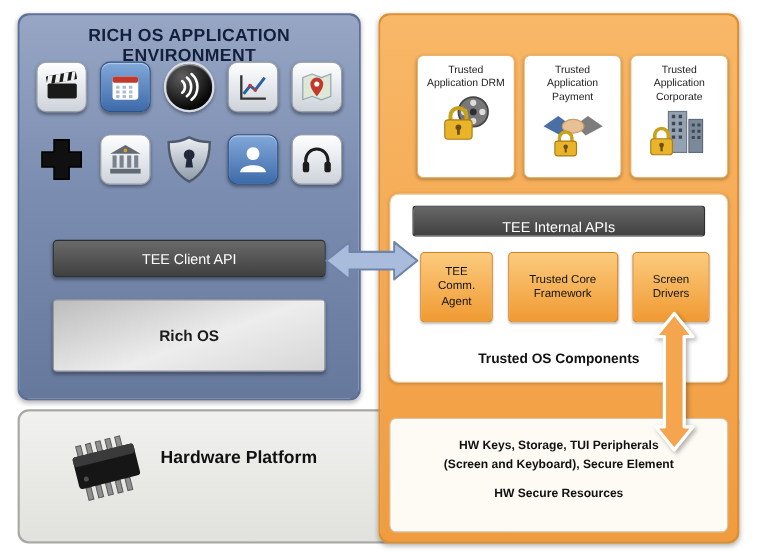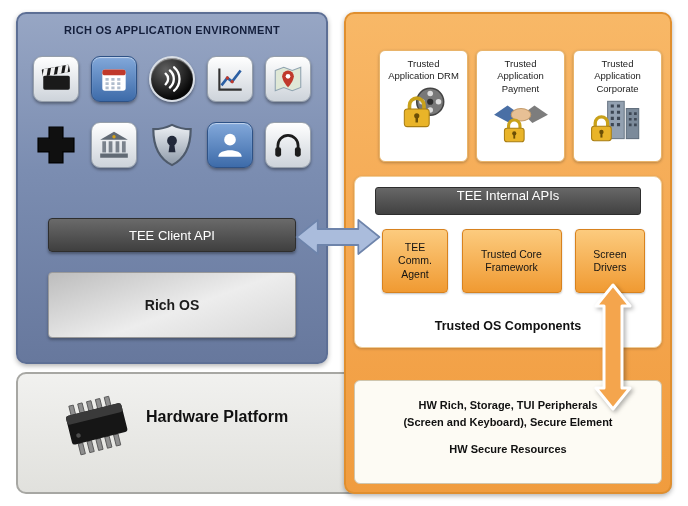--- a/index.html
+++ b/index.html
@@ -9,21 +9,21 @@
   
   .left-panel {
     position:absolute; left:16px; top:12px; width:312px; height:352px;
     background:linear-gradient(180deg,#97a6c4 0%,#7b8db1 45%,#67789d 100%);
     border:2px solid #5d6f95; border-radius:10px;
     box-shadow:0 2px 5px rgba(0,0,0,.3);
     z-index:2;
   }
   .panel-title {
     position:absolute; top:10px; left:0; right:0; text-align:center;
-    font-size:11px; font-weight:bold; color:#141f3c; letter-spacing:.3px;
+    font-size:16px; font-weight:bold; color:#141f3c; letter-spacing:.3px;
   }
   .icon-grid {
     position:absolute; top:42px; left:0; right:0;
     display:grid; grid-template-columns:repeat(5,46px); gap:20px 12px; justify-content:center;
   }
   .tile { width:46px; height:46px; border-radius:9px; display:flex; align-items:center; justify-content:center;
     box-shadow:0 2px 3px rgba(0,0,0,.35), inset 0 1px 1px rgba(255,255,255,.55); }
   .t-light { background:linear-gradient(180deg,#ffffff,#cdd3da); border:1px solid #97a0ab; }
   .t-blue  { background:linear-gradient(180deg,#82a8da,#3d6ba9); border:1px solid #2e5286; }
   .t-dark  { background:radial-gradient(circle at 35% 28%, #606060, #070707 72%); border-radius:50%; border:2px solid #d9dee5; }
@@ -80,21 +80,21 @@
 
   .inner-box {
     position:absolute; left:8px; right:8px; top:162px; height:172px;
     background:#fff; border:1px solid #f0cd97; border-radius:8px;
     box-shadow:0 1px 3px rgba(0,0,0,.2);
   }
   .internal-apis-bar {
     position:absolute; left:20px; right:20px; top:10px; height:28px;
     background:linear-gradient(180deg,#676767,#414141);
     border:1px solid #2e2e2e; border-radius:3px;
-    display:flex; align-items:flex-start; justify-content:center;
+    display:flex; align-items:flex-end; justify-content:center;
     color:#fff; font-size:13px;
   }
   .comp-row {
     position:absolute; top:52px; left:16px; right:16px;
     display:flex; justify-content:space-between;padding-left:11px;
   }
   .comp-box {
     height:64px; background:linear-gradient(180deg,#fccb7e,#f09a32);
     border:1.5px solid #d8821e; border-radius:4px;
     display:flex; align-items:center; justify-content:center;
@@ -308,21 +308,21 @@
           <span>Trusted Core Framework</span>
         </div>
         <div class="comp-box comp-3">
           <span>Screen Drivers</span>
         </div>
       </div>
       <div class="os-comp-label">Trusted OS Components</div>
     </div>
 
     <div class="hw-res-box">
-      <div class="hw-res-line">HW Rich, Storage, TUI Peripherals</div>
+      <div class="hw-res-line">HW Keys, Storage, TUI Peripherals</div>
       <div class="hw-res-line">(Screen and Keyboard), Secure Element</div>
       <div class="hw-res-title">HW Secure Resources</div>
     </div>
   </div>
 
   <div class="h-arrow">
     <svg width="88" height="44" viewBox="0 0 104 44" preserveAspectRatio="none">
       <path d="M3 22 L28 5 L28 14 L76 14 L76 5 L101 22 L76 39 L76 30 L28 30 L28 39 Z" fill="#aabcdc" stroke="#6e84ab" stroke-width="2" stroke-linejoin="round"></path>
     </svg>
   </div>

